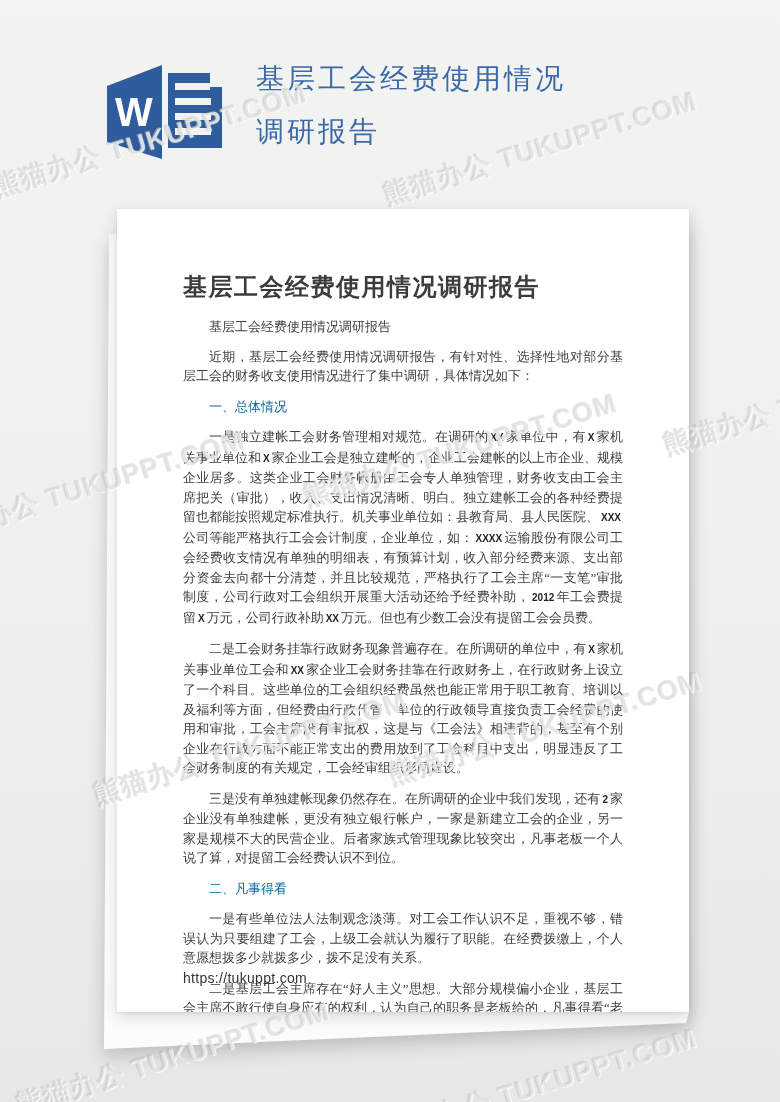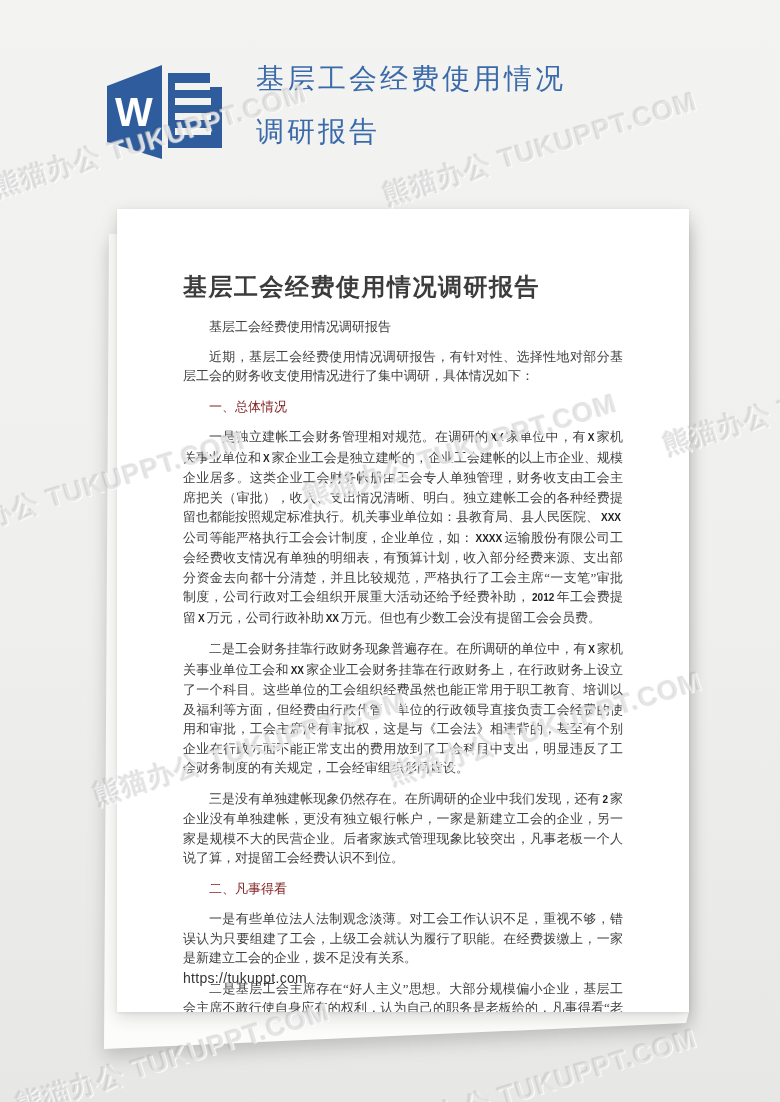--- a/index.html
+++ b/index.html
@@ -46,21 +46,21 @@
     font-weight:600;color:#3c3c3c;
   }
   .page-content{max-height:695px;overflow:hidden;}
   .page-content p{
     margin:0 0 11px 0;
     font-family:"Liberation Serif",serif;
     font-size:13px;line-height:19.5px;color:#404040;
     text-align:justify;text-indent:2em;word-break:break-all;
   }
   .page-content p.subtitle{margin-bottom:10px;}
-  .page-content p.section{text-align:left;color:#7f1d1d;}
+  .page-content p.section{text-align:left;color:#0369a1;}
   .page-content .lt{
     font-family:"Liberation Sans",sans-serif;
     font-weight:700;font-size:10px;color:#1f1f1f;
     padding:0 2px;
   }
   .footer-url{
     position:absolute;left:66px;bottom:26px;
     font-family:"Liberation Sans",sans-serif;
     font-size:14px;color:#333333;letter-spacing:0.3px;
   }
@@ -107,21 +107,21 @@
   <div class="sheet-main">
     <h2 class="doc-heading">基层工会经费使用情况调研报告</h2>
     <div class="page-content">
       <p class="subtitle">基层工会经费使用情况调研报告</p>
       <p>近期，基层工会经费使用情况调研报告，有针对性、选择性地对部分基层工会的财务收支使用情况进行了集中调研，具体情况如下：</p>
       <p class="section">一、总体情况</p>
       <p>一是独立建帐工会财务管理相对规范。在调研的<b class="lt">XX</b>家单位中，有<b class="lt">X</b>家机关事业单位和<b class="lt">X</b>家企业工会是独立建帐的，企业工会建帐的以上市企业、规模企业居多。这类企业工会财务帐册由工会专人单独管理，财务收支由工会主席把关（审批），收入、支出情况清晰、明白。独立建帐工会的各种经费提留也都能按照规定标准执行。机关事业单位如：县教育局、县人民医院、<b class="lt">XXX</b>公司等能严格执行工会会计制度，企业单位，如：<b class="lt">XXXX</b>运输股份有限公司工会经费收支情况有单独的明细表，有预算计划，收入部分经费来源、支出部分资金去向都十分清楚，并且比较规范，严格执行了工会主席“一支笔”审批制度，公司行政对工会组织开展重大活动还给予经费补助，<b class="lt">2012</b>年工会费提留<b class="lt">X</b>万元，公司行政补助<b class="lt">XX</b>万元。但也有少数工会没有提留工会会员费。</p>
       <p>二是工会财务挂靠行政财务现象普遍存在。在所调研的单位中，有<b class="lt">X</b>家机关事业单位工会和<b class="lt">XX</b>家企业工会财务挂靠在行政财务上，在行政财务上设立了一个科目。这些单位的工会组织经费虽然也能正常用于职工教育、培训以及福利等方面，但经费由行政代管，单位的行政领导直接负责工会经费的使用和审批，工会主席没有审批权，这是与《工会法》相违背的，甚至有个别企业在行政方面不能正常支出的费用放到了工会科目中支出，明显违反了工会财务制度的有关规定，工会经审组织形同虚设。</p>
       <p>三是没有单独建帐现象仍然存在。在所调研的企业中我们发现，还有<b class="lt">2</b>家企业没有单独建帐，更没有独立银行帐户，一家是新建立工会的企业，另一家是规模不大的民营企业。后者家族式管理现象比较突出，凡事老板一个人说了算，对提留工会经费认识不到位。</p>
       <p class="section">二、凡事得看</p>
-      <p>一是有些单位法人法制观念淡薄。对工会工作认识不足，重视不够，错误认为只要组建了工会，上级工会就认为履行了职能。在经费拨缴上，一家是新建立工会的企业，拨不足没有关系。</p>
+      <p>一是有些单位法人法制观念淡薄。对工会工作认识不足，重视不够，错误认为只要组建了工会，上级工会就认为履行了职能。在经费拨缴上，个人意愿想拨多少就拨多少，拨不足没有关系。</p>
       <p>二是基层工会主席存在“好人主义”思想。大部分规模偏小企业，基层工会主席不敢行使自身应有的权利，认为自己的职务是老板给的，凡事得看“老板”的眼</p>
     </div>
     <div class="footer-url">https://tukuppt.com</div>
   </div>
 
   <div class="wm-layer">
       <span class="wm" style="left: 150px; top: 140px;">熊猫办公 TUKUPPT.COM</span>
       <span class="wm" style="left: 540px; top: 148px;">熊猫办公 TUKUPPT.COM</span>
       <span class="wm" style="left: 88px; top: 487px;">熊猫办公 TUKUPPT.COM</span>
       <span class="wm" style="left: 460px; top: 450px;">熊猫办公 TUKUPPT.COM</span>

